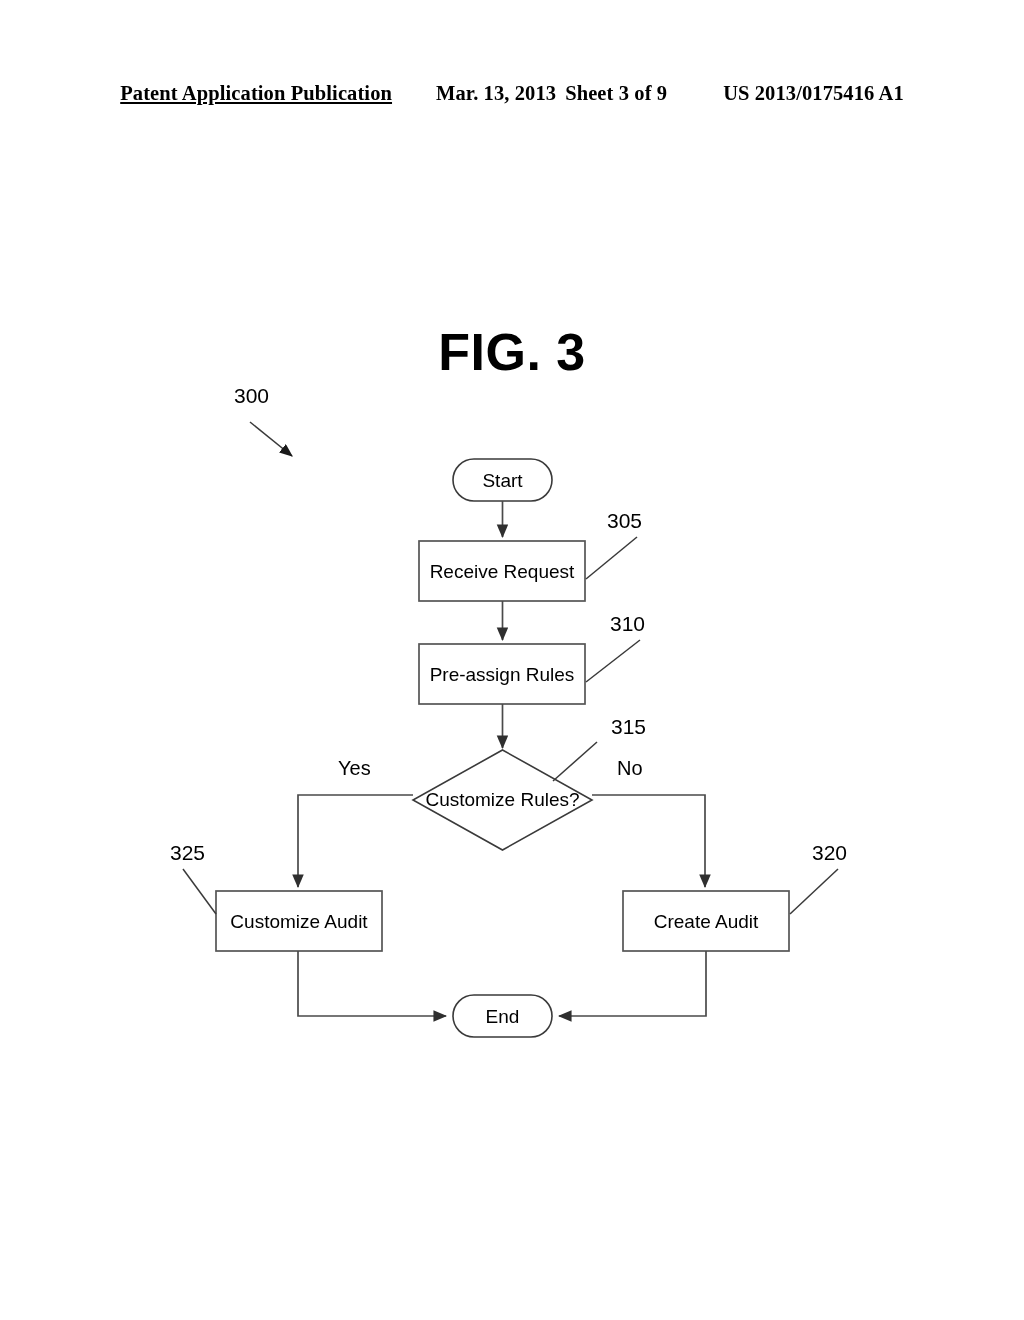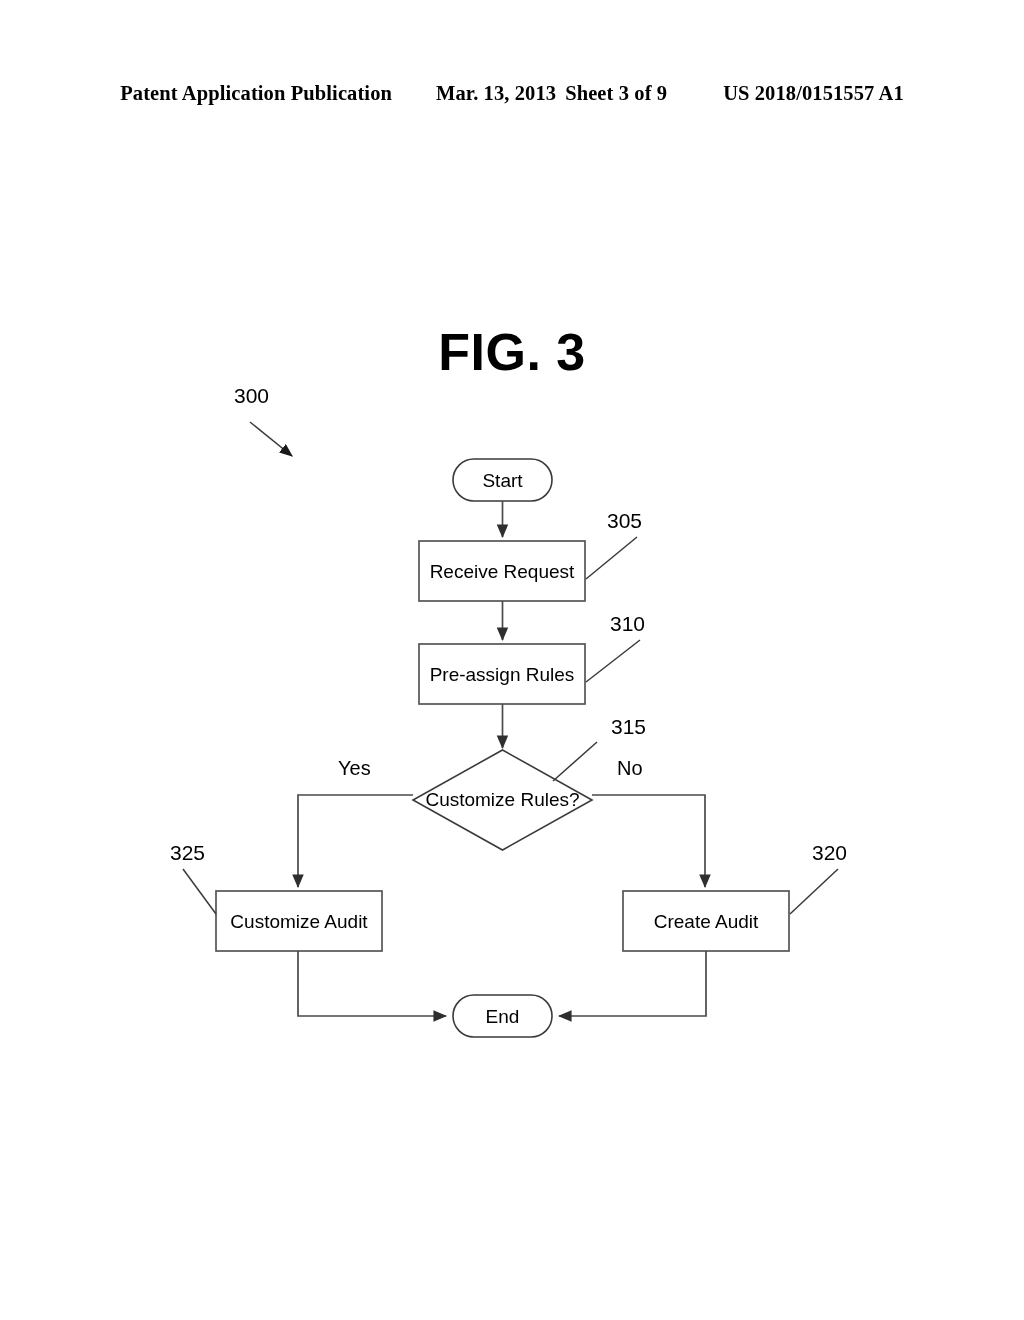--- a/index.html
+++ b/index.html
@@ -27,21 +27,21 @@
     display: flex;
     flex-direction: row;
     align-items: baseline;
     justify-content: center;
     font-family: "Liberation Serif", serif;
     font-weight: bold;
     font-size: 20.5px;
     letter-spacing: 0.1px;
     white-space: nowrap;
   }
-  #patent-header .hdr-pub   { margin-right: 44px; }
+  #patent-header .hdr-pub   { margin-right: 44px; text-decoration: underline; }
   #patent-header .hdr-date  { margin-right: 9px; }
   #patent-header .hdr-sheet { margin-right: 56px; }
   #patent-header .hdr-num   { }
 
   
   #figure-title {
     position: absolute;
     left: 0;
     top: 322px;
     width: 1024px;
@@ -96,21 +96,21 @@
     stroke-width: 1.5;
   }
 </style>
 </head>
 <body>
 
 <div id="patent-header">
   <span class="hdr-pub">Patent Application Publication</span>
   <span class="hdr-date">Mar. 13, 2013</span>
   <span class="hdr-sheet">Sheet 3 of 9</span>
-  <span class="hdr-num">US 2018/0151557 A1</span>
+  <span class="hdr-num">US 2013/0175416 A1</span>
 </div>
 
 <div id="figure-title">FIG. 3</div>
 
 <svg id="flowchart-canvas" viewBox="0 0 1024 1320">
   <defs>
     <marker id="arrowhead" markerWidth="9" markerHeight="9" refX="7.4" refY="3.4" orient="auto" markerUnits="strokeWidth">
       <path d="M0,0 L8,3.4 L0,6.8 z" fill="#2f2f2f"></path>
     </marker>
     <marker id="arrowhead-thin" markerWidth="10" markerHeight="10" refX="8.2" refY="3.6" orient="auto" markerUnits="strokeWidth">

